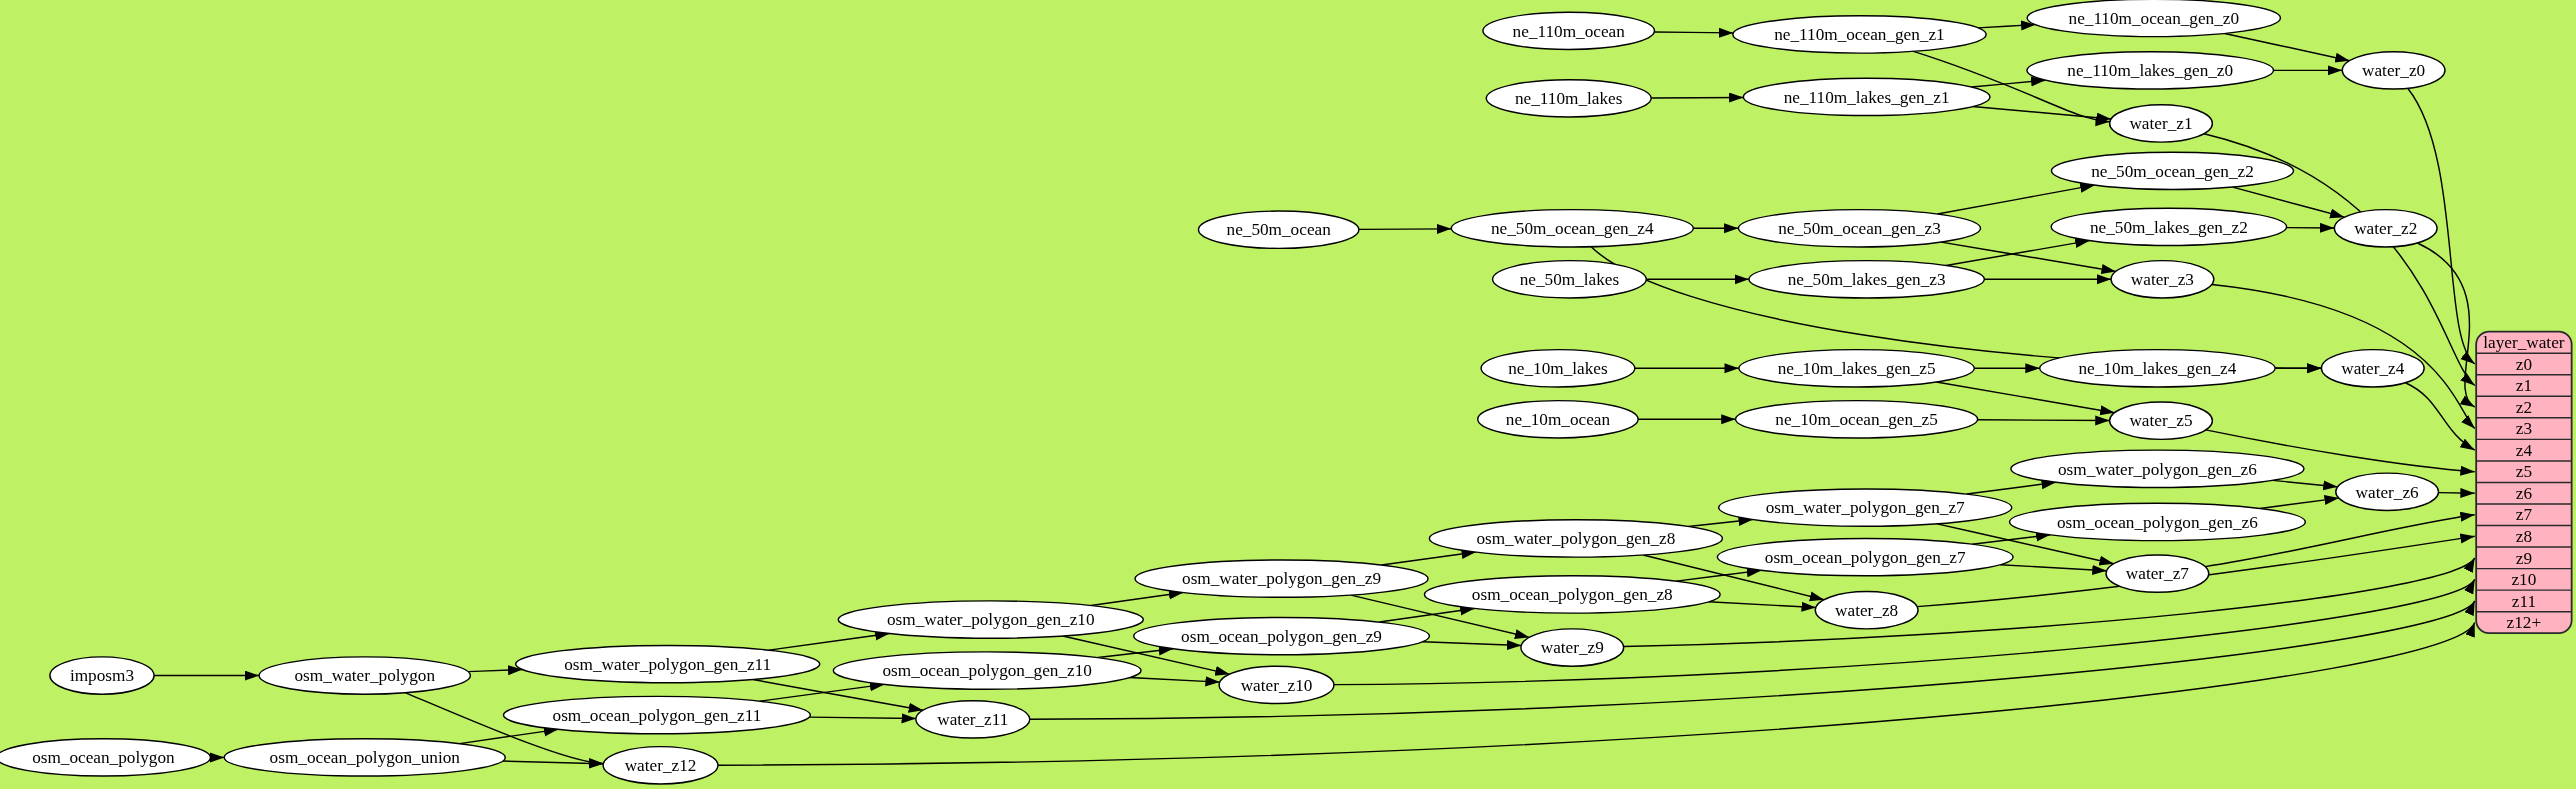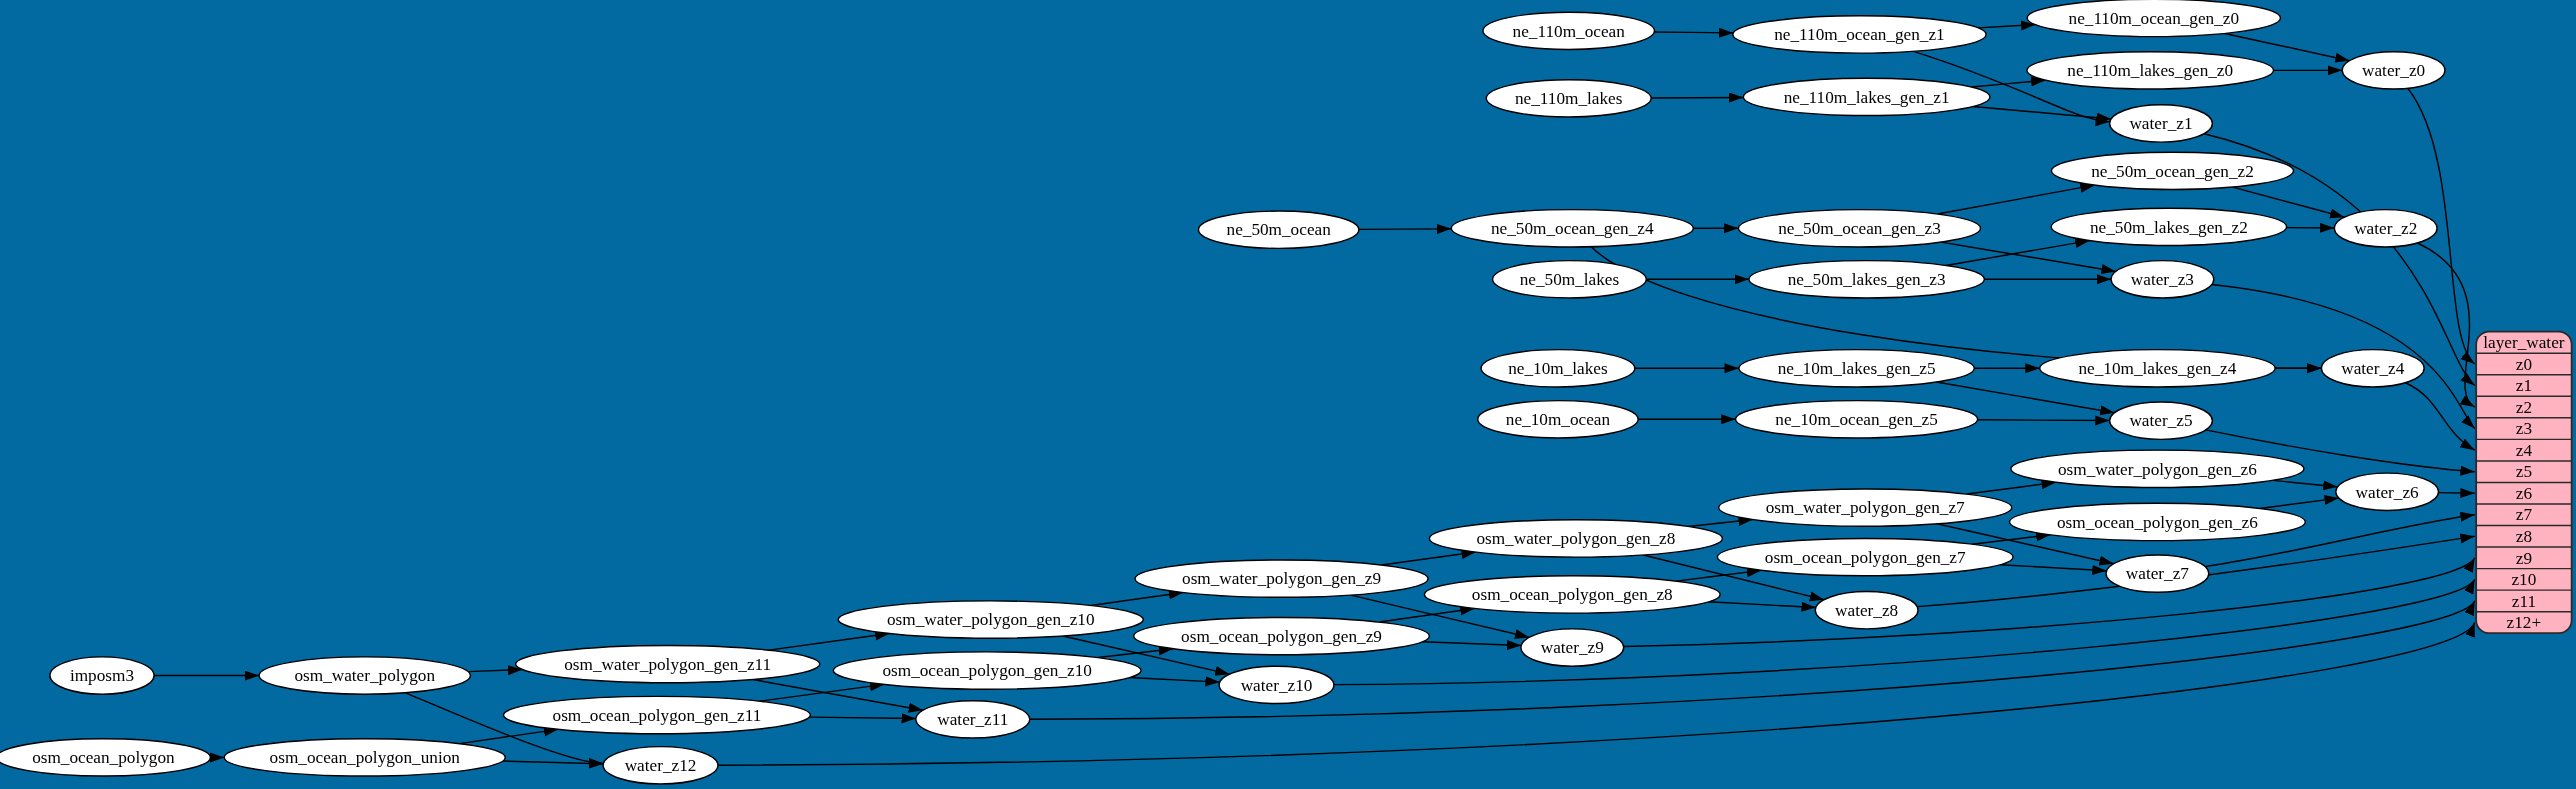--- a/index.html
+++ b/index.html
@@ -1,16 +1,16 @@
 <!DOCTYPE html>
 <html style="font-size:11.5px"><head>
 <meta charset="utf-8">
 <style>
   html,body{margin:0;padding:0;background:#ffffff;}
-  .page{position:relative;width:2576px;height:789px;background:#0369a1;overflow:hidden;}
+  .page{position:relative;width:2576px;height:789px;background:#bef264;overflow:hidden;}
   svg{position:absolute;left:0;top:0;}
   svg text{
     font-family:"Liberation Serif","DejaVu Serif",serif;
     font-size:24px;
     fill:#000000;
   }
 </style>
 </head>
 <body>
 

